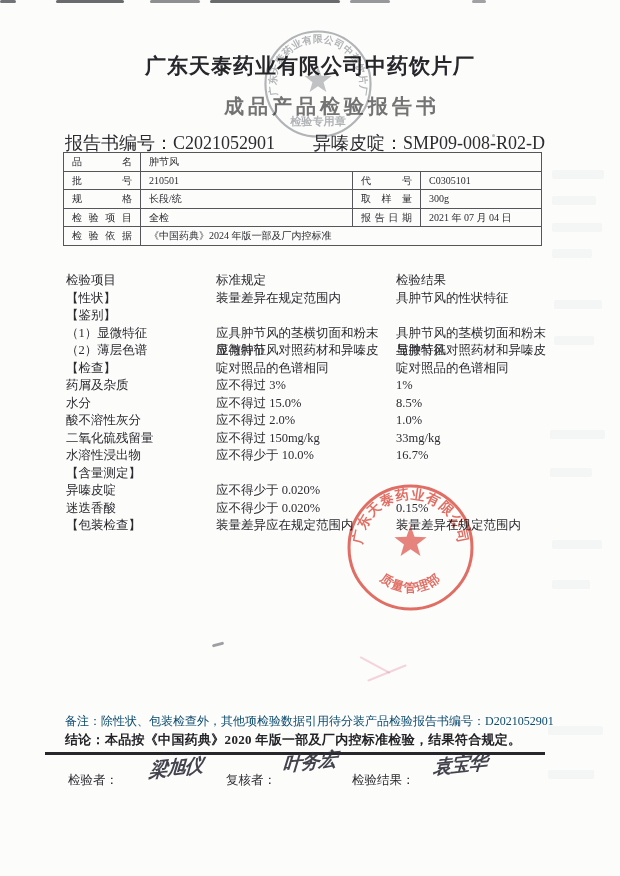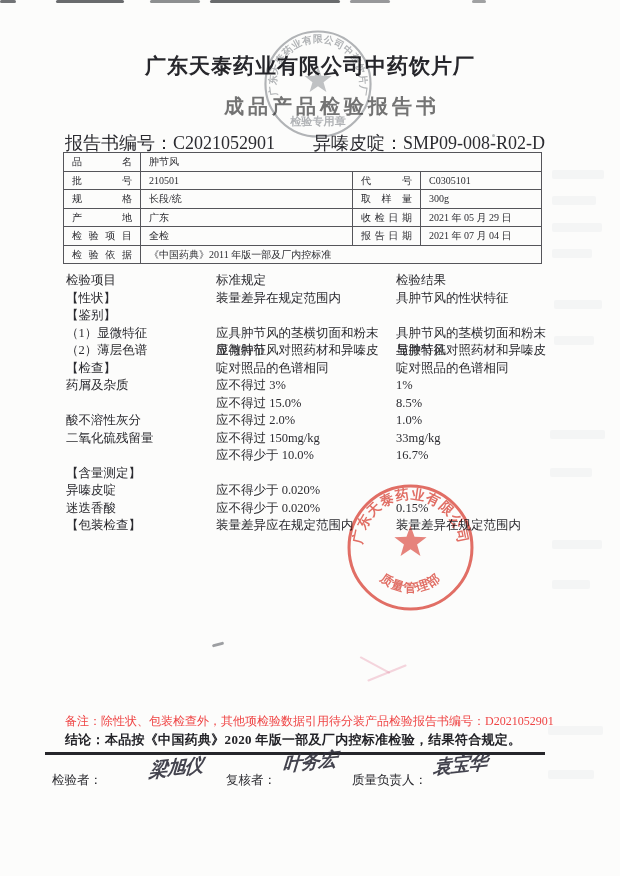--- a/index.html
+++ b/index.html
@@ -32,21 +32,21 @@
   table.info{border:1.5px solid #46464b;}
   td.lbl{text-align:justify;text-align-last:justify;}
   
   .results{left:0;top:272px;width:620px;font-size:12.5px;line-height:17.5px;color:#2b2b30;}
   .rrow{position:relative;min-height:17.5px;}
   .c-item{position:absolute;left:66px;width:130px;}
   .c-std{position:absolute;left:216px;width:172px;}
   .c-res{position:absolute;left:396px;width:157px;}
   .rhead{font-weight:400;}
   
-  .remark{left:65px;top:713px;width:520px;font-size:12px;color:#ef4444;}
+  .remark{left:65px;top:713px;width:520px;font-size:12px;color:#0c4a6e;}
   .conclusion{left:65px;top:731px;width:520px;font-size:13px;font-weight:700;color:#222227;letter-spacing:.3px;}
   .rule{left:45px;top:752px;width:500px;height:2.5px;background:#26262b;}
   .sig-label{top:772px;font-size:12.5px;color:#2b2b30;}
   .sig{
     font-size:19px;font-weight:700;font-style:italic;color:#30303c;
     transform:rotate(-6deg) skewX(-10deg);transform-origin:left bottom;
     letter-spacing:-1px;opacity:.9;white-space:nowrap;
   }
   
   .stamp{mix-blend-mode:multiply;}
@@ -125,34 +125,28 @@
         <td class="lbl">代号</td>
         <td class="val">C0305101</td>
       </tr>
       <tr>
         <td class="lbl">规格</td>
         <td class="val">长段/统</td>
         <td class="lbl">取样量</td>
         <td class="val">300g</td>
       </tr>
       <tr>
-        <td class="lbl">产地</td>
-        <td class="val">广东</td>
-        <td class="lbl">收检日期</td>
-        <td class="val">2021 年 05 月 29 日</td>
-      </tr>
-      <tr>
         <td class="lbl">检验项目</td>
         <td class="val">全检</td>
         <td class="lbl">报告日期</td>
         <td class="val">2021 年 07 月 04 日</td>
       </tr>
       <tr>
         <td class="lbl">检验依据</td>
-        <td class="val" colspan="3">《中国药典》2011 年版一部及厂内控标准</td>
+        <td class="val" colspan="3">《中国药典》2024 年版一部及厂内控标准</td>
       </tr>
     </tbody>
 </table>
 
 <div class="abs results">
   <div class="rrow rhead">
     <span class="c-item">检验项目</span>
     <span class="c-std">标准规定</span>
     <span class="c-res">检验结果</span>
   </div>
@@ -181,34 +175,36 @@
         <span class="c-item">【检查】</span>
         <span class="c-std"></span>
         <span class="c-res"></span>
       </div>
       <div class="rrow">
         <span class="c-item">药屑及杂质</span>
         <span class="c-std">应不得过 3%</span>
         <span class="c-res">1%</span>
       </div>
       <div class="rrow">
+        <span class="c-item">水分</span>
         <span class="c-std">应不得过 15.0%</span>
         <span class="c-res">8.5%</span>
       </div>
       <div class="rrow">
         <span class="c-item">酸不溶性灰分</span>
         <span class="c-std">应不得过 2.0%</span>
         <span class="c-res">1.0%</span>
       </div>
       <div class="rrow">
         <span class="c-item">二氧化硫残留量</span>
         <span class="c-std">应不得过 150mg/kg</span>
         <span class="c-res">33mg/kg</span>
       </div>
       <div class="rrow">
+        <span class="c-item">水溶性浸出物</span>
         <span class="c-std">应不得少于 10.0%</span>
         <span class="c-res">16.7%</span>
       </div>
       <div class="rrow">
         <span class="c-item">【含量测定】</span>
         <span class="c-std"></span>
         <span class="c-res"></span>
       </div>
       <div class="rrow">
         <span class="c-item">异嗪皮啶</span>
@@ -239,18 +235,18 @@
   <polygon transform="translate(65 60) scale(1.05)" fill="#df564b" opacity=".85" points="0,-16 -3.8,-5.3 -15.2,-4.9 -6.2,2 -9.4,12.9 0,6.5 9.4,12.9 6.2,2 15.2,-4.9 3.8,-5.3"></polygon>
   <text fill="#df564b" font-size="12.5" font-weight="700" letter-spacing="1">
     <textPath href="#arcBotR" startOffset="50%" text-anchor="middle">质量管理部</textPath>
   </text>
 </svg>
 
 <div class="abs remark">备注：除性状、包装检查外，其他项检验数据引用待分装产品检验报告书编号：D2021052901</div>
 <div class="abs conclusion">结论：本品按《中国药典》2020 年版一部及厂内控标准检验，结果符合规定。</div>
 <div class="abs rule"></div>
 
-<span class="abs sig-label" style="left:52px;">检验者：</span>
+<span class="abs sig-label" style="left:68px;">检验者：</span>
 <span class="abs sig" style="left:148px;top:758px;">梁旭仪</span>
 <span class="abs sig-label" style="left:226px;">复核者：</span>
 <span class="abs sig" style="left:282px;top:752px;">叶务宏</span>
-<span class="abs sig-label" style="left:352px;">质量负责人：</span>
+<span class="abs sig-label" style="left:352px;">检验结果：</span>
 <span class="abs sig" style="left:432px;top:755px;">袁宝华</span>
 
 </body></html>

